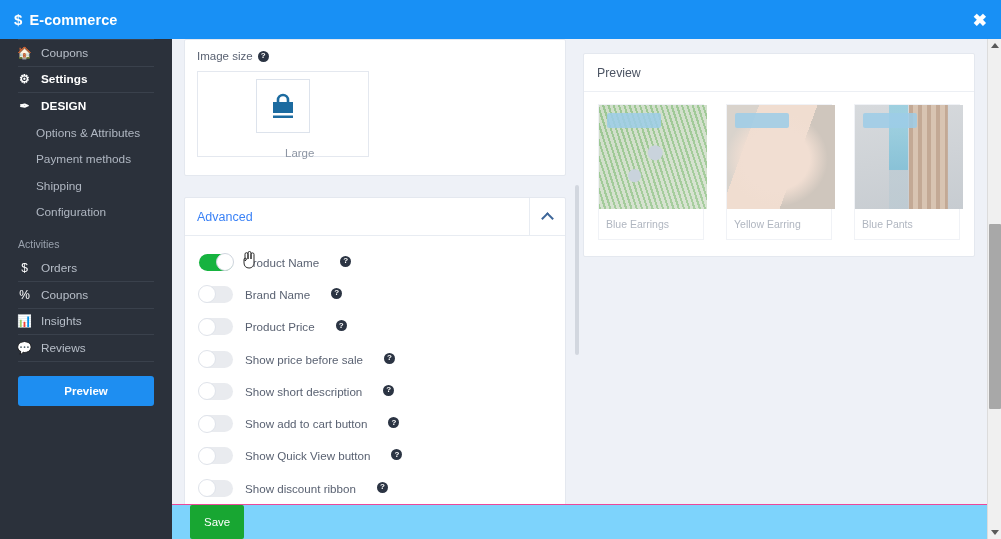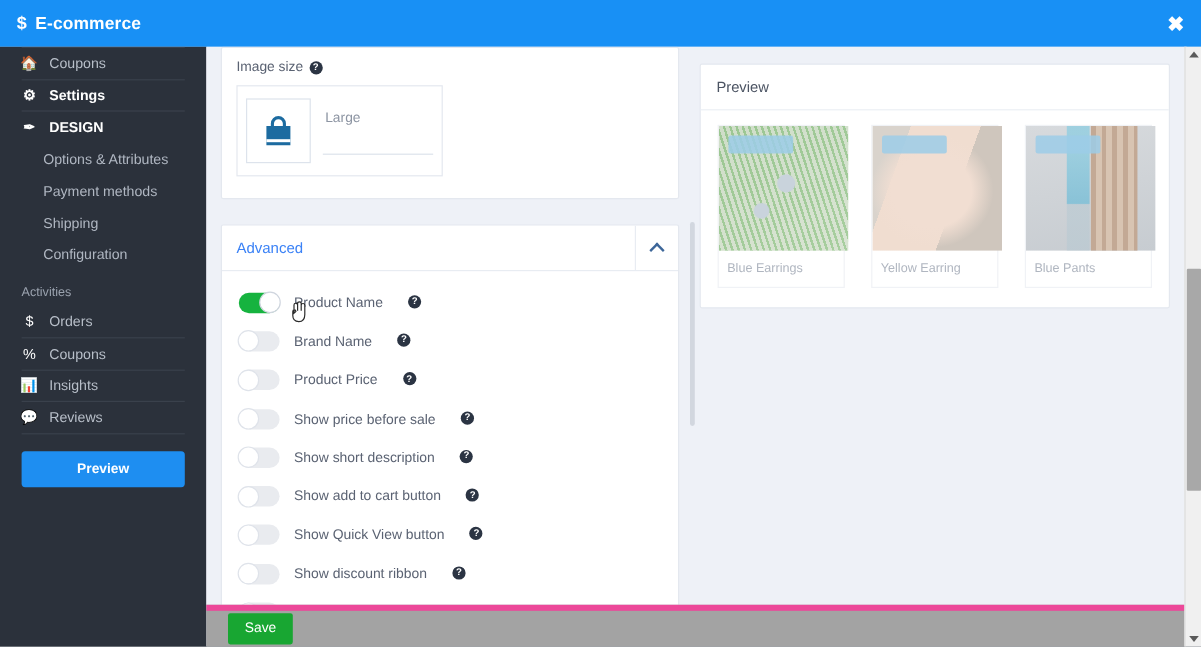--- a/index.html
+++ b/index.html
@@ -111,24 +111,25 @@
   }
   .help-ico {
     width: 11px; height: 11px; border-radius: 50%;
     background: #2b3443; color: #fff;
     font-size: 8px; font-weight: bold;
     display: inline-flex; align-items: center; justify-content: center;
     line-height: 1; cursor: pointer; flex: none;
   }
   .imgsize-box {
     border: 1px solid #e4e8ef;
-    width: 172px; height: 76px;
+    width: 172px; height: 86px;
     display: flex; align-items: center;
     padding: 7px;
     gap: 10px;
+    flex-direction: column;
   }
   .bag-thumb {
     width: 54px; height: 54px; flex: none;
     border: 1px solid #dde3ec;
     display: flex; align-items: center; justify-content: center;
     background: #fff;
   }
   .select-wrap {
     flex: 1; position: relative;
     border-bottom: 1px solid #dde3ec;
@@ -260,23 +261,23 @@
     background:
       linear-gradient(180deg,#3a3a3c 0 0) 44% 28%/16% 58% no-repeat,
       linear-gradient(100deg,#b98b5d 0 100%) 20% 30%/62% 62% no-repeat,
       linear-gradient(160deg,#cdd1d4,#b9bdc2);
   }
 
   
   .footer {
     position: absolute; left: 172px; top: 504px;
     width: 817px; height: 35px;
-    background: #a3a3a3;
-    border-top: 5px solid #ec4899;
-    display: flex; align-items: center;
+    background: #7dd3fc;
+    border-top: 1px solid #ec4899;
+    display: flex; 
     padding-left: 18px;
   }
   .save-btn {
     background: #18a632; color: #ffffff;
     border: none; border-radius: 2px;
     font-size: 11.5px;
     padding: 7px 14px;
     cursor: pointer;
     font-family: "Liberation Sans", sans-serif;
   }

